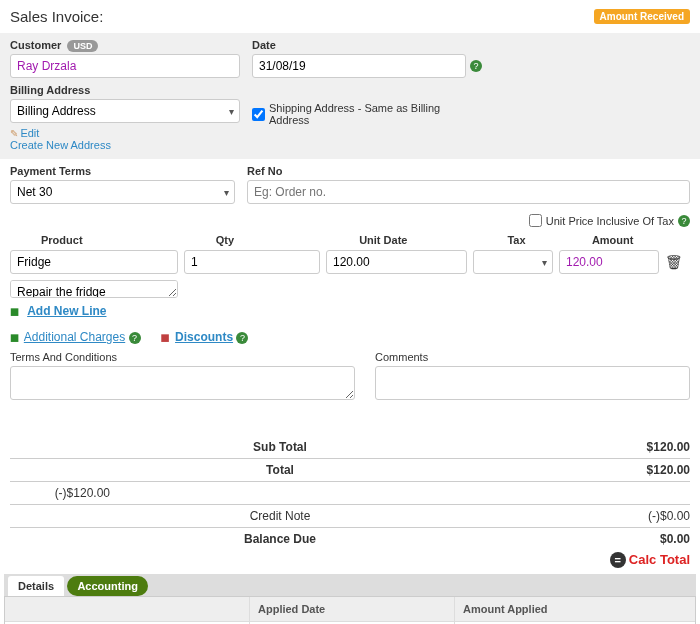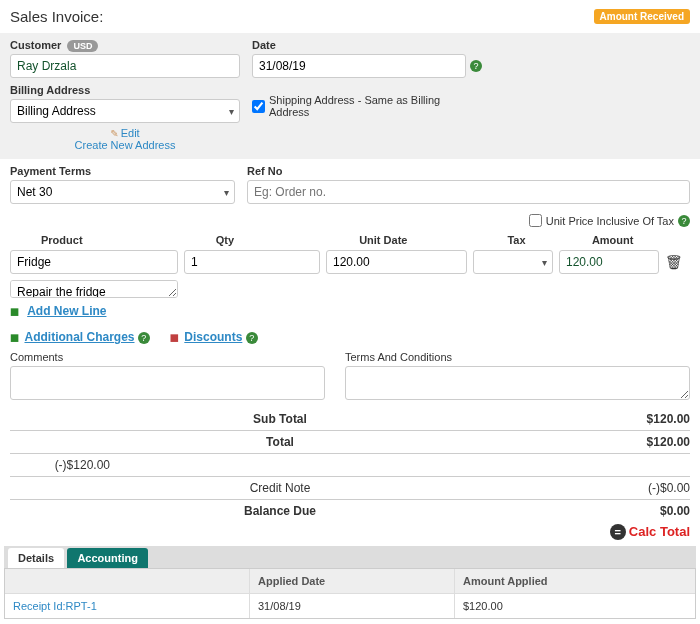--- a/index.html
+++ b/index.html
@@ -7,50 +7,50 @@
   .header { display: flex; align-items: center; padding: 8px 10px; }
   .title { font-size: 15px; font-weight: normal; margin-right: 8px; }
   .title-input { border: 1px solid #ccc; border-radius: 4px; padding: 5px 8px; width: 80px; font-size: 13px; }
   .amt-badge { margin-left: auto; background: #f5a623; color: #fff; font-size: 10px; font-weight: bold; padding: 2px 6px; border-radius: 3px; }
   .sec { background: #f0f0f0; padding: 6px 10px 8px; }
   .row { display: flex; gap: 12px; }
   .col { display: flex; flex-direction: column; }
   .label { font-size: 11px; font-weight: bold; margin-bottom: 3px; }
   .usd { background: #999; color: #fff; font-size: 9px; padding: 1px 6px; border-radius: 8px; margin-left: 3px; font-weight: bold;}
   input[type=text], textarea { border: 1px solid #ccc; border-radius: 3px; padding: 4px 6px; font-size: 12px; background: #fff; }
-  .disabled { background: #ddd; color: #14532d; }
+  .disabled { background: #ddd; color: #a21caf; }
   .select { position: relative; }
   .select::after { content: "▾"; position: absolute; right: 6px; top: 50%; transform: translateY(-50%); font-size: 10px; color: #555; pointer-events: none; }
   .link { color: #2e89c5; text-decoration: none; cursor: pointer; }
   .link.u { text-decoration: underline; }
-  .small-actions { margin-top: 4px; font-size: 11px; text-align: center; }
+  .small-actions { margin-top: 4px; font-size: 11px; }
   .edit-ico { color: #c96; font-size: 10px; margin-right: 2px; }
   .sec2 { padding: 6px 10px; }
   .hint-ico { display: inline-block; width: 12px; height: 12px; border-radius: 50%; background: #3a8a3a; color: #fff; font-size: 9px; line-height: 12px; text-align: center; vertical-align: middle; }
   .chk-row { font-size: 11px; color: #333; display: flex; align-items: center; gap: 4px; }
   .line-row { display: flex; gap: 6px; align-items: center; padding: 3px 10px; }
   .line-head { font-size: 11px; font-weight: bold; padding: 3px 10px 1px; display: flex; gap: 6px; margin-left: 31px; }
   .del-ico { font-size: 14px; color: #333; cursor: pointer; }
   .plus-ico { color: #2a8a2a; font-weight: bold; font-size: 11px; margin-right: 2px; }
   .minus-ico { color: #c04040; font-weight: bold; font-size: 11px; margin-right: 2px; }
   .tc-row { display: flex; gap: 20px; padding: 4px 10px 8px; }
   textarea { resize: both; }
-  .totals { padding: 0 10px; }
+  .totals { padding: 0 10px; margin-top: 28px; }
   .tot-line { display: flex; border-top: 1px solid #ccc; padding: 4px 0; }
   .tot-line:first-child { border-top: none; }
   .tot-lab { flex: 1; text-align: center; font-weight: bold; font-size: 12px; padding-right: 40px;}
   .tot-val { width: 100px; text-align: right; font-weight: bold; }
   .tot-lab.n { font-weight: normal; }
   .tot-val.n { font-weight: normal; }
   .calc { color: #d22; font-weight: bold; font-size: 13px; text-align: right; padding: 2px 10px 6px; }
   .calc-ico { display: inline-block; background: #333; color: #fff; width: 16px; height: 16px; border-radius: 50%; font-size: 11px; line-height: 16px; text-align: center; margin-right: 3px; }
   .tabs-bar { background: #ddd; padding: 2px 0 0 4px; margin: 0 4px;}
   .tab { display: inline-block; padding: 4px 10px; font-size: 11px; font-weight: bold; cursor: pointer; border-radius: 3px 3px 0 0;}
   .tab.active { background: #fff; }
-  .tab.inactive { background: #0f766e; color: #fff; }
+  .tab.inactive { background: #4d7c0f; color: #fff; border-radius: 10px; }
   .grid { border: 1px solid #ccc; margin: 0 4px; }
   .ghead { display: flex; background: #eee; font-size: 11px; font-weight: bold; color: #555; }
   .ghead > div, .grow > div { padding: 6px 8px; border-right: 1px solid #ddd; }
   .grow { display: flex; font-size: 11px; border-top: 1px solid #ddd; }
   .right-chk { text-align: right; padding: 4px 10px; font-size: 11px; color: #333; display:flex; justify-content:flex-end; align-items:center; gap:4px;}
 </style>
 </head>
 <body>
 
 <div class="header">
@@ -72,21 +72,21 @@
         <span class="edit-ico">✎</span><span class="link">Edit</span><br>
         <span class="link">Create New Address</span>
       </div>
     </div>
     <div class="col" style="width: 230px;">
       <div class="label">Date</div>
       <div style="display:flex;align-items:center;gap:4px">
         <input type="text" style="flex: 1 1 0%;" value="31/08/19">
         <span class="hint-ico">?</span>
       </div>
-      <div class="chk-row" style="margin-top:16px">
+      <div class="chk-row" style="margin-top:24px">
         <input type="checkbox" checked="" style="">
         <span>Shipping Address - Same as Billing Address</span>
       </div>
     </div>
   </div>
 </div>
 
 <div class="sec2">
   <div class="row">
     <div class="col" style="width:225px">
@@ -125,38 +125,38 @@
   <textarea style="width: 168px; height: 18px;">Repair the fridge</textarea>
 </div>
 <div class="line-row">
   <span class="plus-ico">◼</span>
   <span class="link u" style="font-weight:bold">Add New Line</span>
 </div>
 
 <div class="line-row" style="gap:20px;margin-top:6px">
   <span>
     <span class="plus-ico">◼</span>
-    <span class="link u" style="font-weight:bold">Additional Charges</span>
+    <span class="link u" style="font-weight:normal">Additional Charges</span>
     <span class="hint-ico">?</span>
   </span>
   <span>
     <span class="minus-ico">◼</span>
     <span class="link u" style="font-weight:bold">Discounts</span>
     <span class="hint-ico">?</span>
   </span>
 </div>
 
 <div class="tc-row">
+  <div class="col" style="width:345px">
+    <div class="label" style="font-weight:normal">Terms And Conditions</div>
+    <textarea style="height: 34px;"></textarea>
+  </div>
   <div class="col" style="flex:1">
     <div class="label" style="font-weight:normal">Comments</div>
     <textarea style="height: 34px; resize: none;"></textarea>
-  </div>
-  <div class="col" style="width:345px">
-    <div class="label" style="font-weight:normal">Terms And Conditions</div>
-    <textarea style="height: 34px;"></textarea>
   </div>
 </div>
 
 <div class="totals">
   <div class="tot-line">
       <div class="tot-lab">Sub Total</div>
       <div class="tot-val">$120.00</div>
     </div>
   <div class="tot-line">
       <div class="tot-lab">Total</div>

